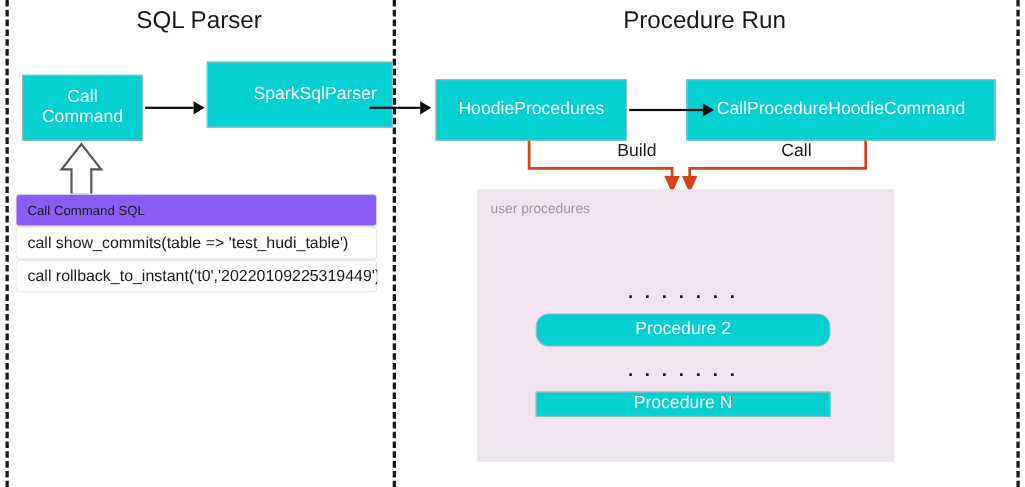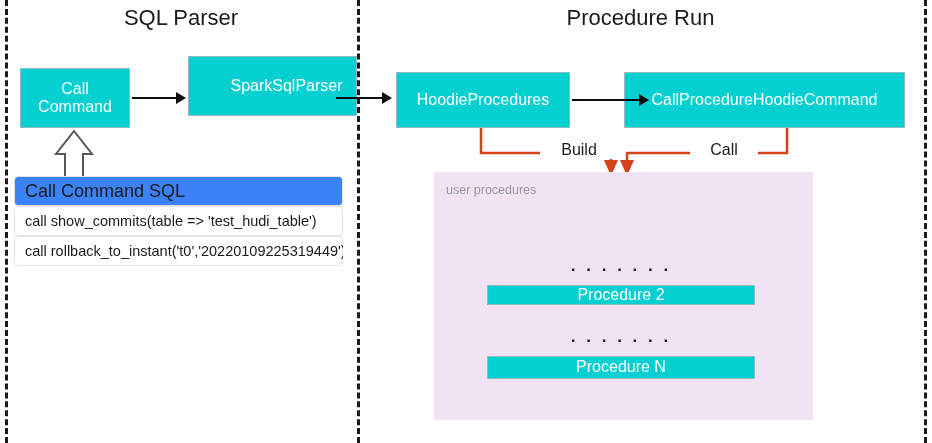--- a/index.html
+++ b/index.html
@@ -69,22 +69,22 @@
     border-radius: 4px;
     padding: 5px 10px;
     font-size: 14.5px;
     color: #1a1a1a;
     background: #ffffff;
     white-space: nowrap;
     display: flex;
     align-items: center;
   }
   .sql-row.header {
-    background: #3b82f6;
-    font-size: 18px;
+    background: #8b5cf6;
+    font-size: 12px;
   }
   .panel {
     position: absolute;
     background: #F2E3F3;
     box-sizing: border-box;
   }
   .panel-label {
     position: absolute;
     font-size: 12.5px;
     color: #9a9a9a;
@@ -98,21 +98,20 @@
     font-weight: bold;
   }
   .conn-label {
     position: absolute;
     font-size: 16px;
     color: #1a1a1a;
     text-align: center;
     white-space: nowrap;
     background: #ffffff;
     padding: 0 4px;
-    margin-top: 12px;
   }
   svg.overlay {
     position: absolute;
     left: 0; top: 0;
     width: 932px; height: 443px;
     pointer-events: none;
   }
 </style>
 </head>
 <body>
@@ -173,21 +172,21 @@
     <div class="sql-row" style="height:30px;">call show_commits(table =&gt; 'test_hudi_table')</div>
     <div class="sql-row" style="height:30px;">call rollback_to_instant('t0','20220109225319449')</div>
   </div>
 
   <div class="panel" style="left:434px; top:172px; width:379px; height:248px;"></div>
   <div class="panel-label" style="left:446px; top:183px;">user procedures</div>
 
 
   <div class="dots" style="left:487px; top:256px; width:268px;">. . . . . . .</div>
 
-  <div class="cyan-box" style="left:487px; top:285px; width:268px; height:20px;">
+  <div class="cyan-box" style="left:487px; top:285px; width:268px; height:30px;border-radius:12px;">
     <span>Procedure 2</span>
   </div>
 
   <div class="dots" style="left:487px; top:327px; width:268px;">. . . . . . .</div>
 
   <div class="cyan-box" style="left:487px; top:356px; width:268px; height:23px;">
     <span>Procedure N</span>
   </div>
 
 </div>

